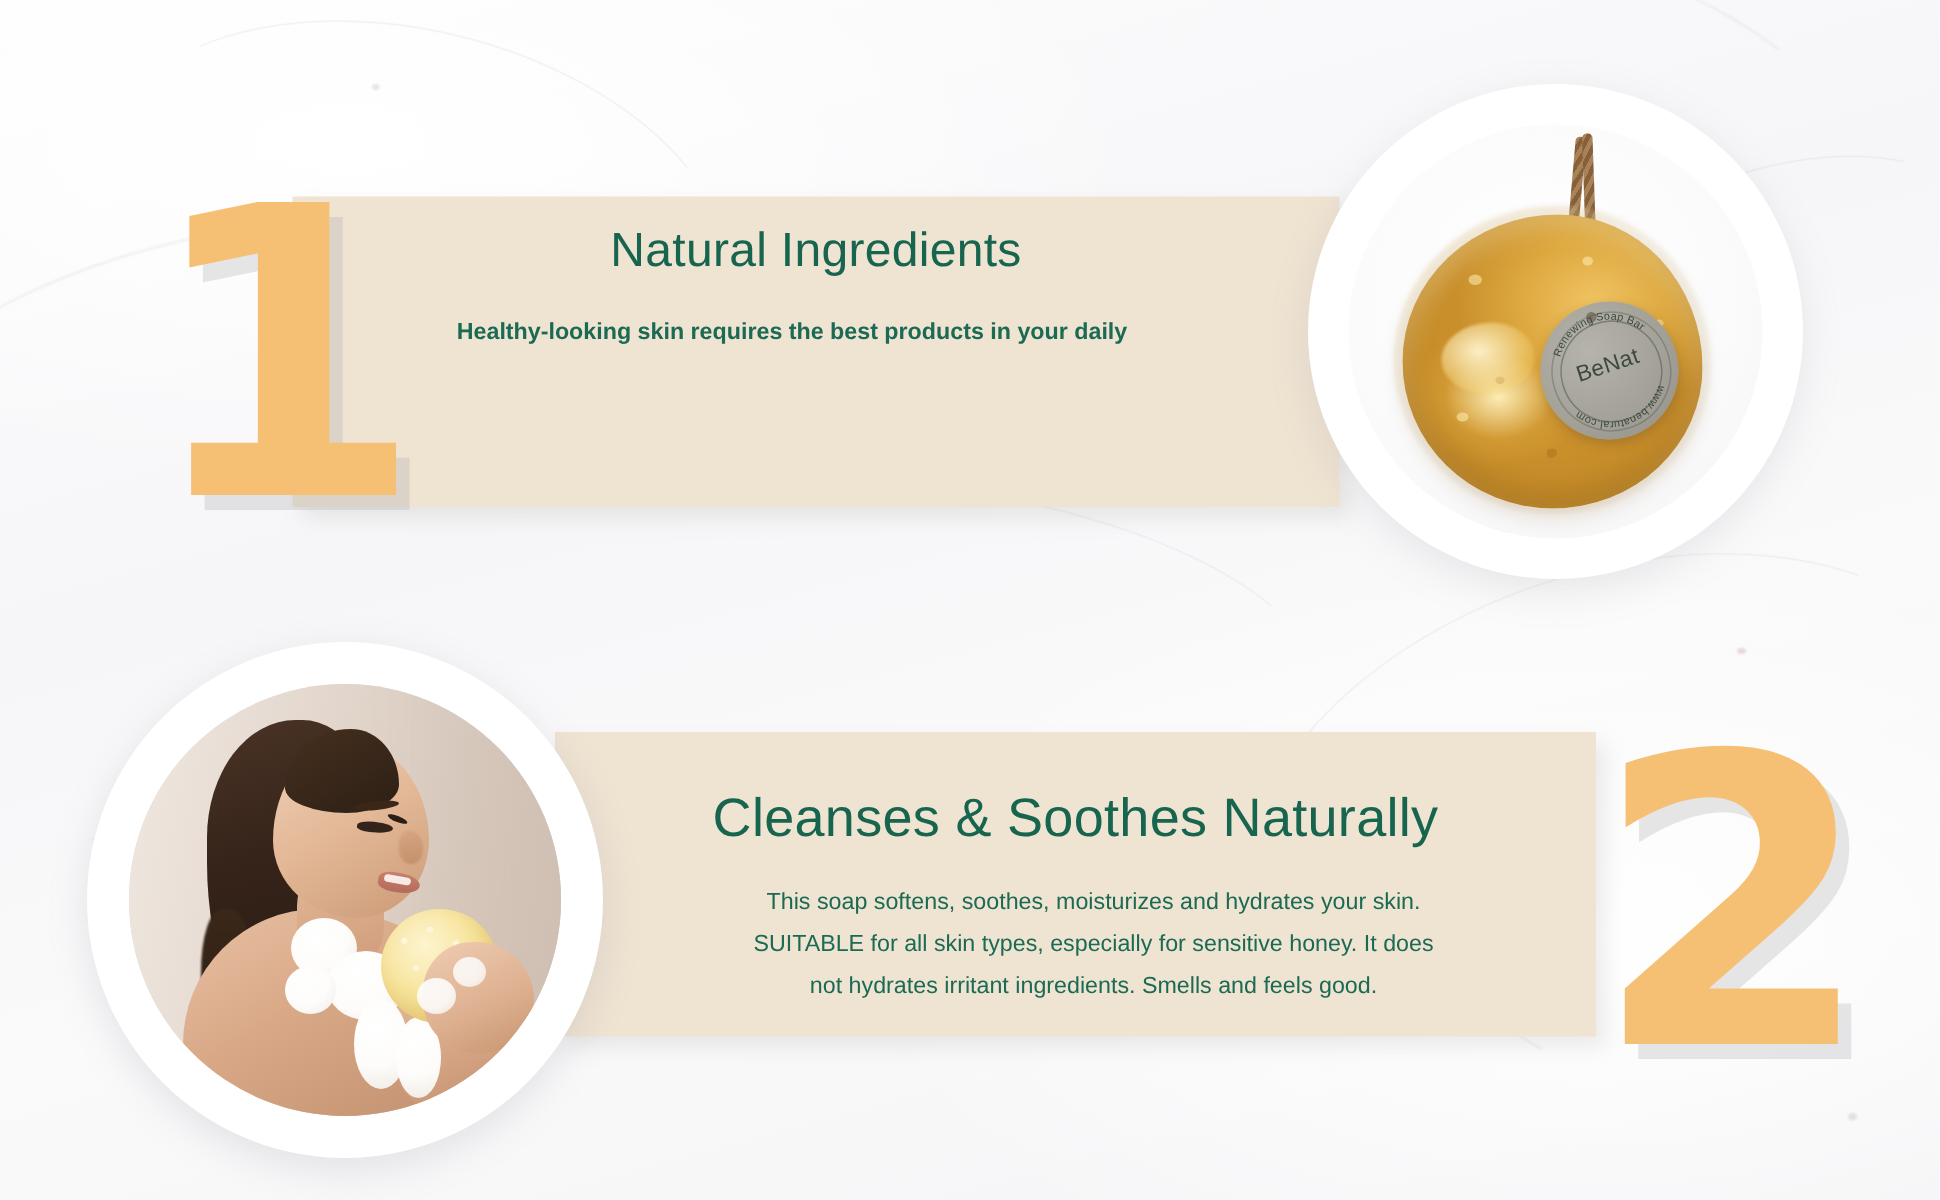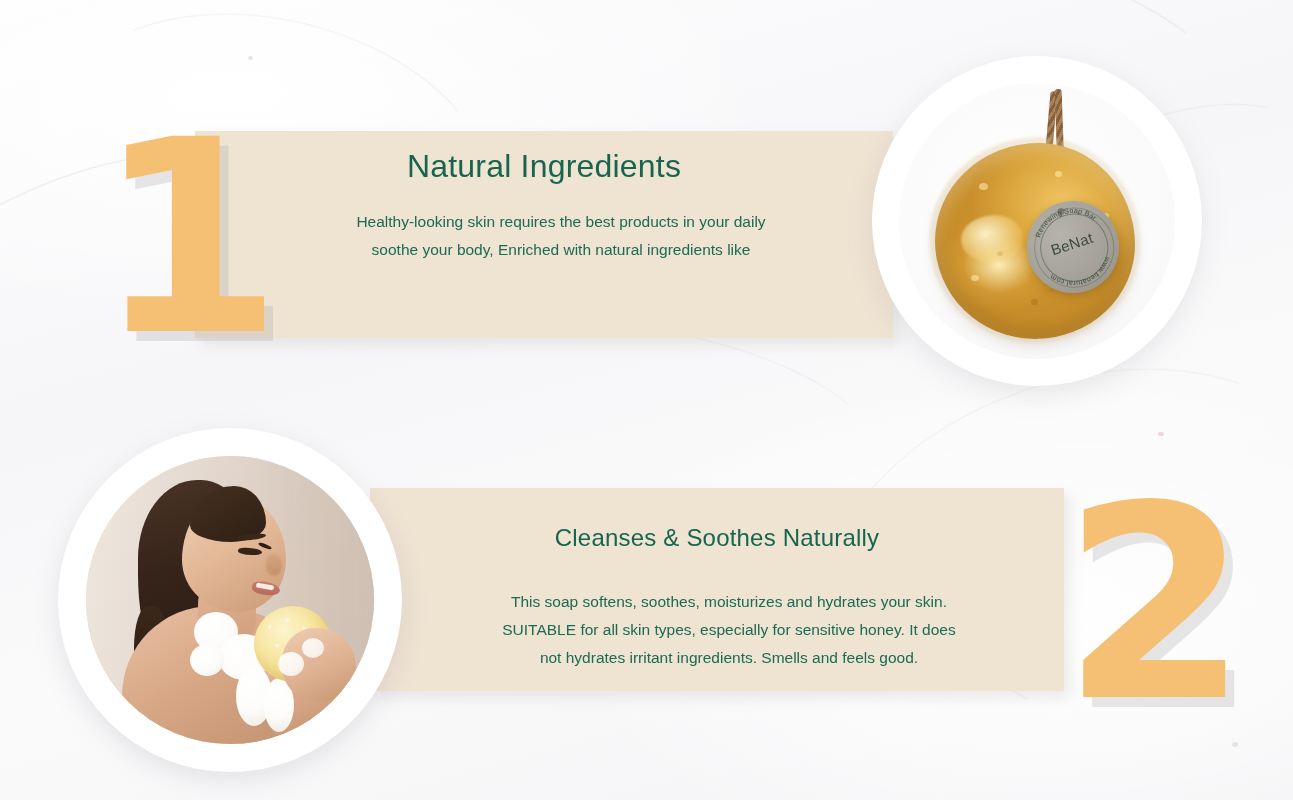--- a/index.html
+++ b/index.html
@@ -411,29 +411,30 @@
     text-align: center;
   }
   #heading-1 {
     left: 195px;
     top: 148px;
     width: 698px;
     font-size: 32px;
     text-align: center;
   }
   #body-1 {
-    left: 257px;
+    left: 224px;
     top: 208px;
     width: 608px;
+    font-weight: bold;
   }
   #heading-2 {
     left: 370px;
     top: 524px;
     width: 694px;
-    font-size: 24px;
+    font-size: 36px;
     text-align: center;
   }
   #body-2 {
     left: 432px;
     top: 588px;
     width: 594px;
   }
   .body-text span { display: block; }
 </style>
 </head>
@@ -458,21 +459,20 @@
   <div class="speck" style="left:1232px; top:742px; width:6px; height:5px;"></div>
 
   <div class="panel" id="panel-1"></div>
 
   <div class="numeral" id="numeral-1">1</div>
 
   <div class="heading" id="heading-1">Natural Ingredients</div>
 
   <div class="body-text" id="body-1">
     <span>Healthy-looking skin requires the best products in your daily</span>
-    <span>soothe your body, Enriched with natural ingredients like</span>
   </div>
 
   <div class="circle-frame" id="circle-top">
     <div class="circle-inner" id="photo-soap">
 
       <div class="twine twine-a"></div>
       <div class="twine twine-b"></div>
 
       <div class="soap-rim"></div>
       <div class="soap-body">

